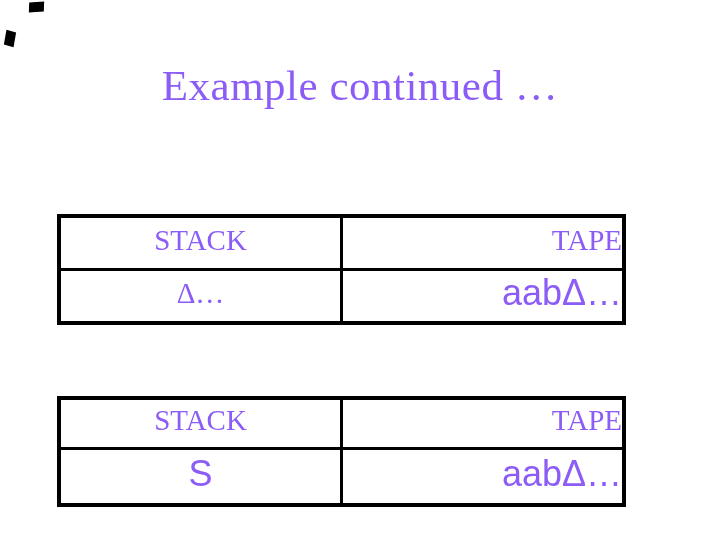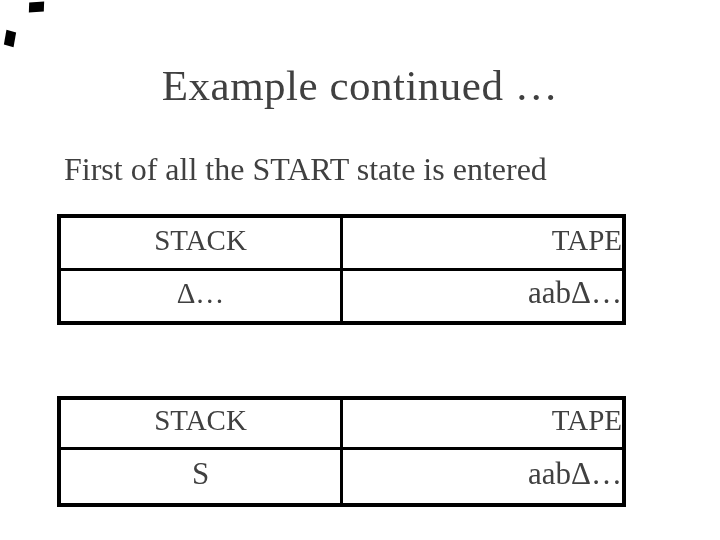--- a/index.html
+++ b/index.html
@@ -7,21 +7,21 @@
     padding: 0;
     background: #ffffff;
   }
   .slide {
     position: relative;
     width: 640px;
     height: 540px;
     background: #ffffff;
     overflow: hidden;
     font-family: "Liberation Serif", "DejaVu Serif", serif;
-    color: #404040;
+    color: #8b5cf6;
   }
 
   
   .corner-mark-a {
     position: absolute;
     left: 29px;
     top: 2px;
     width: 15px;
     height: 10px;
     background: #000;
@@ -88,35 +88,34 @@
 
   .header-text {
     font-family: "Liberation Serif", "DejaVu Serif", serif;
     font-size: 29px;
   }
   .value-serif {
     font-family: "Liberation Serif", "DejaVu Serif", serif;
     font-size: 29px;
   }
   .value-sans {
-    font-family: Liberation Serif, serif;
-    font-size: 31px;
+    font-family: Liberation Sans, sans-serif;
+    font-size: 36px;
   }
 </style>
 </head>
 <body>
 
 <div class="slide">
 
   <div class="corner-mark-a"></div>
   <div class="corner-mark-b"></div>
 
   <h1 class="slide-title">Example continued …</h1>
 
-  <p class="para para-1">First of all the START state is entered</p>
 
   <div class="ptable ptable-1">
     <div class="cell col1 row1">
       <span class="header-text">STACK</span>
     </div>
     <div class="cell col2 row1">
       <span class="header-text">TAPE</span>
     </div>
     <div class="cell col1">
       <span class="value-serif">Δ…</span>

